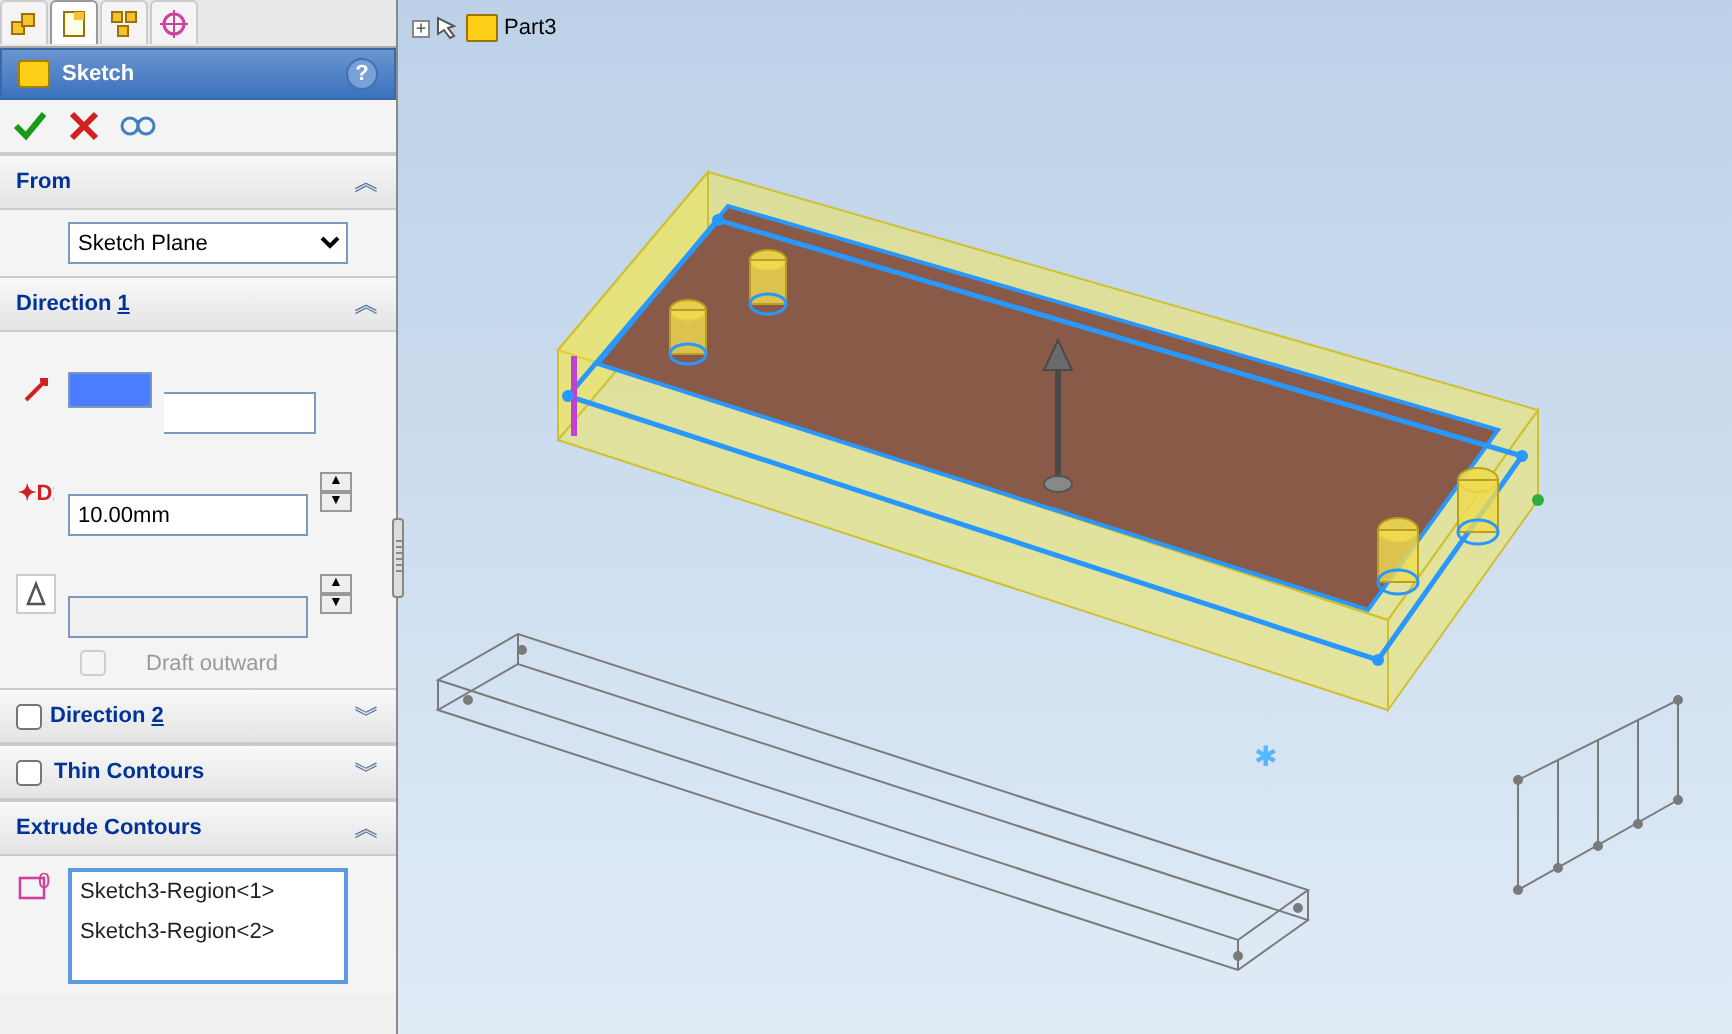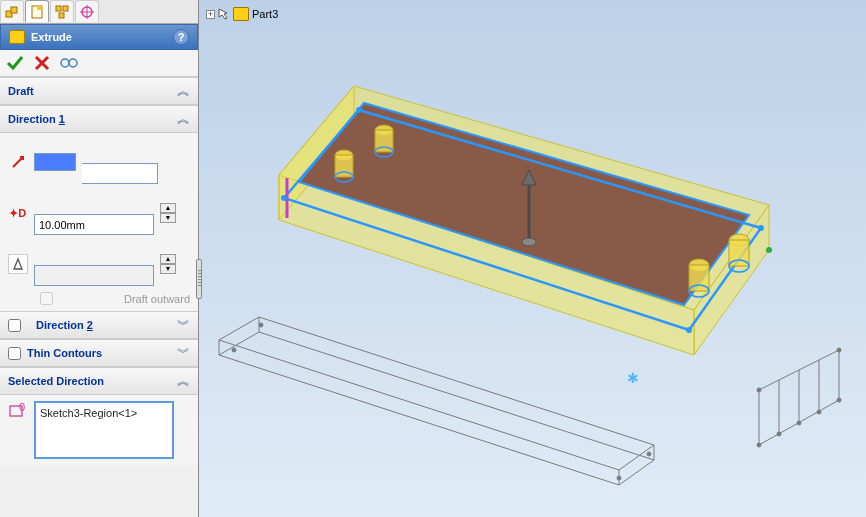--- a/index.html
+++ b/index.html
@@ -28,21 +28,21 @@
   .section-header .title { color: #003399; font-weight: bold; }
   .section-body { padding: 6px 8px; background: #f4f4f4; display: flex; flex-direction: column; gap: 6px; }
   
   select.full { width: 140px; height: 21px; border: 1px solid #7a9ac0; background: #fff; }
   .row { display: flex; align-items: center; gap: 6px; }
   .row-icon { width: 20px; height: 20px; border: 1px solid #ccc; background: #fff; display: flex; align-items: center; justify-content: center; }
   .row-icon.flat { border: none; background: transparent; }
   input.num { width: 120px; height: 21px; border: 1px solid #7a9ac0; padding: 2px 4px; margin-top: 24px; }
   .spinner { width: 16px; display: flex; flex-direction: column; }
   .spin-btn { width: 16px; height: 10px; border: 1px solid #999; background: #eee; font-size: 7px; line-height: 7px; text-align: center; cursor: pointer; }
-  .checkbox-row { display: flex; align-items: center; gap: 4px; padding-left: 32px; justify-content: space-between; }
+  .checkbox-row { display: flex; align-items: center; gap: 20px; padding-left: 32px; }
   
   .listbox { border: 2px solid #5a9ae0; background: #fff; height: 58px; overflow-y: scroll; width: 140px; }
   .listbox .item { padding: 4px 4px; color: #222; }
   
   .colorbox { width: 42px; height: 18px; border: 1px solid #7a9ac0; background: #4a7dff; }
   
   
   .viewport { flex: 1; position: relative; background: linear-gradient(#bcd1e8, #e0ebf6); }
   .tree-node { position: absolute; top: 6px; left: 6px; display: flex; align-items: center; gap: 3px; background: rgba(255,255,255,0); padding: 1px; }
   .tree-node .plus-box { width: 9px; height: 9px; border: 1px solid #888; background: #fff; color: #444; font-size: 9px; line-height: 7px; text-align: center; }
@@ -88,43 +88,50 @@
           <circle cx="7" cy="7" r="5" fill="none" stroke="#d040a0" stroke-width="1.5"></circle>
           <line x1="7" y1="0" x2="7" y2="14" stroke="#d040a0"></line>
           <line x1="0" y1="7" x2="14" y2="7" stroke="#d040a0"></line>
         </svg>
     </div>
   </div>
 
   <div class="panel-title">
     <div class="left">
       <span class="title-icon"></span>
-      <span>Extrude</span>
+      <span>Sketch</span>
     </div>
     <span class="help-icon">?</span>
   </div>
 
   <div class="actions">
     <svg width="18" height="18" style="cursor:pointer">
         <path d="M2 9 L7 14 L16 3" stroke="#1a9a1a" stroke-width="3" fill="none"></path>
       </svg>
     <svg width="16" height="16" style="cursor:pointer">
         <path d="M2 2 L14 14 M14 2 L2 14" stroke="#d02020" stroke-width="3"></path>
       </svg>
     <svg width="20" height="16" style="cursor:pointer">
         <circle cx="5" cy="8" r="4" fill="none" stroke="#4080c0" stroke-width="1.5"></circle>
         <circle cx="13" cy="8" r="4" fill="none" stroke="#4080c0" stroke-width="1.5"></circle>
         <line x1="9" y1="8" x2="9" y2="5" stroke="#4080c0"></line>
       </svg>
   </div>
 
   <div class="section">
     <div class="section-header">
-      <span class="title">Draft</span>
+      <span class="title">From</span>
       <span class="chev">︽</span>
+    </div>
+    <div class="section-body">
+      <div class="row" style="padding-left:26px">
+        <select class="full">
+          <option>Sketch Plane</option>
+        </select>
+      </div>
     </div>
   </div>
 
   <div class="section">
     <div class="section-header">
       <span class="title">Direction <span class="underline1">1</span></span>
       <span class="chev">︽</span>
     </div>
     <div class="section-body">
       <div class="row">
@@ -162,53 +169,54 @@
       </div>
       <div class="checkbox-row">
         <input type="checkbox" disabled="" style="">
         <span style="color:#999">Draft outward</span>
       </div>
     </div>
   </div>
 
   <div class="section">
     <div class="section-header">
-      <span style="display:flex;align-items:center;gap:15px">
+      <span style="display:flex;align-items:center;gap:4px">
         <input type="checkbox" style="">
         <span class="title">Direction <span class="underline1">2</span></span>
       </span>
       <span class="chev">︾</span>
     </div>
   </div>
 
   <div class="section">
     <div class="section-header">
       <span style="display:flex;align-items:center;gap:6px">
         <input type="checkbox" style="">
         <span class="title">Thin Contours</span>
       </span>
       <span class="chev">︾</span>
     </div>
   </div>
 
   <div class="section">
     <div class="section-header">
-      <span class="title">Selected Direction</span>
+      <span class="title">Extrude Contours</span>
       <span class="chev">︽</span>
     </div>
     <div class="section-body">
       <div class="row" style="align-items:flex-start">
         <span class="row-icon flat">
           <svg width="18" height="16">
               <rect x="1" y="3" width="12" height="10" fill="none" stroke="#d040a0" stroke-width="1.3"></rect>
               <text x="10" y="8" font-size="8" fill="#d040a0">0</text>
             </svg>
         </span>
         <div class="listbox">
           <div class="item">Sketch3-Region&lt;1&gt;</div>
+          <div class="item">Sketch3-Region&lt;2&gt;</div>
         </div>
       </div>
     </div>
   </div>
 
 </div>
 
 <div class="viewport">
   <div class="splitter"></div>
 

